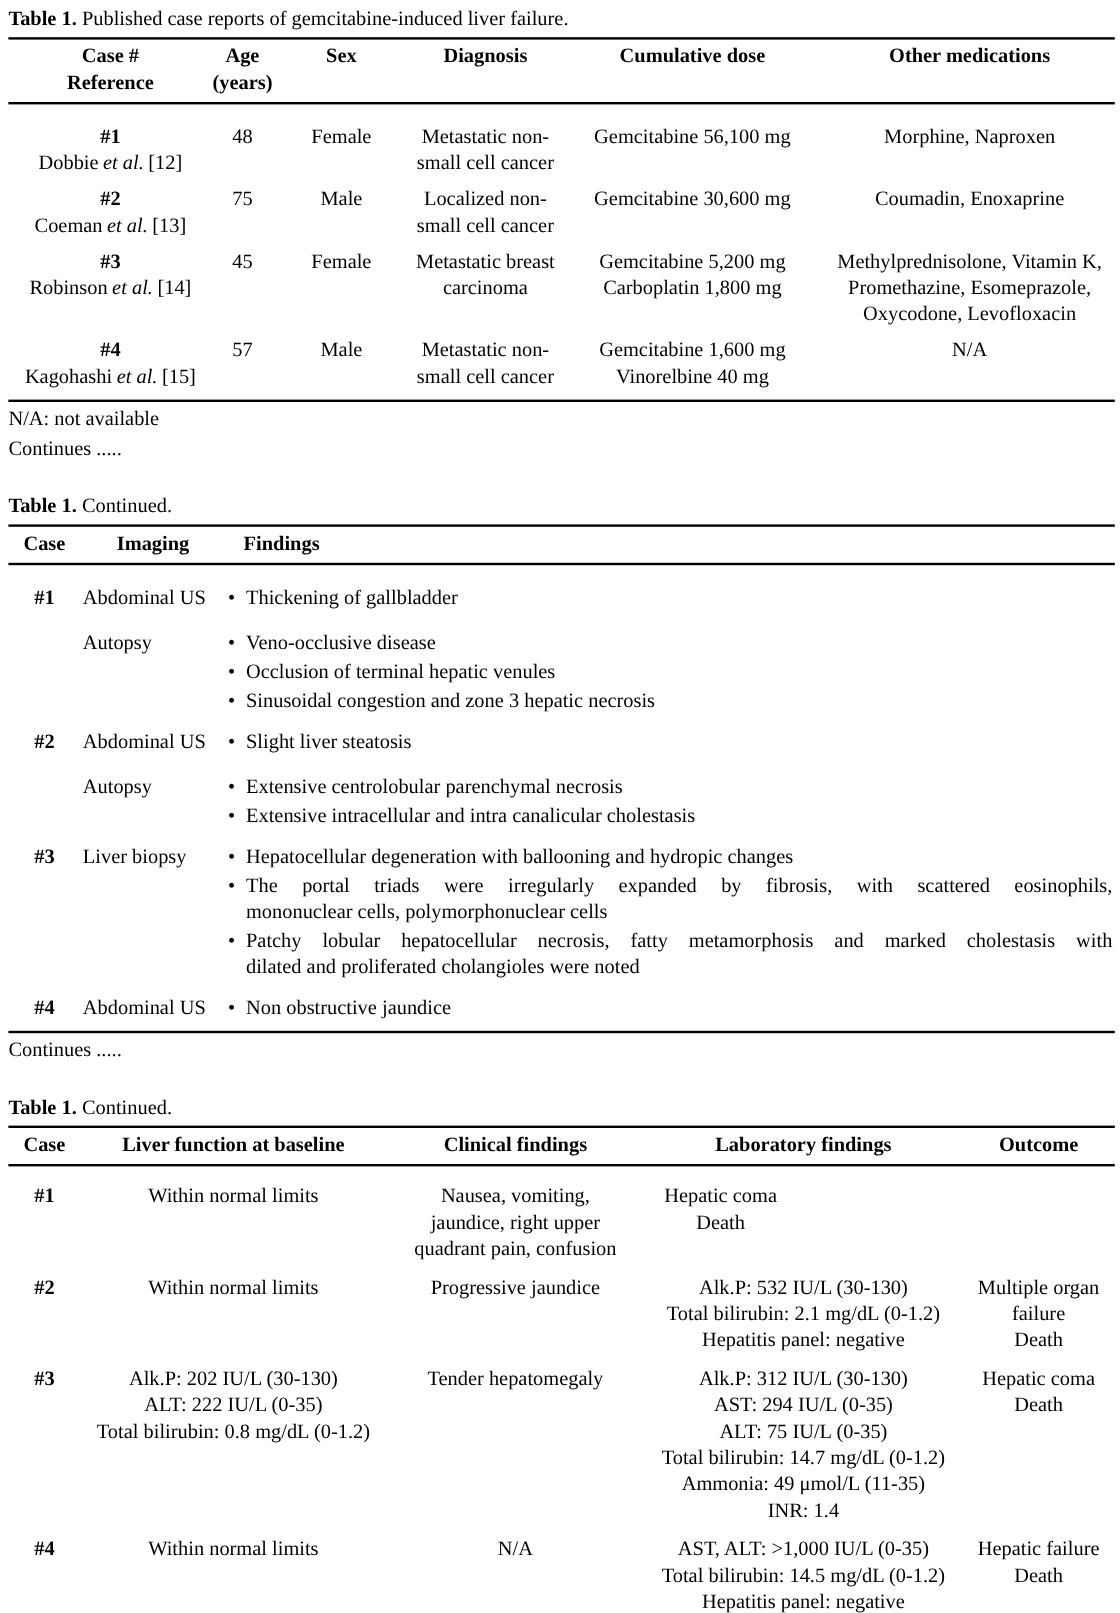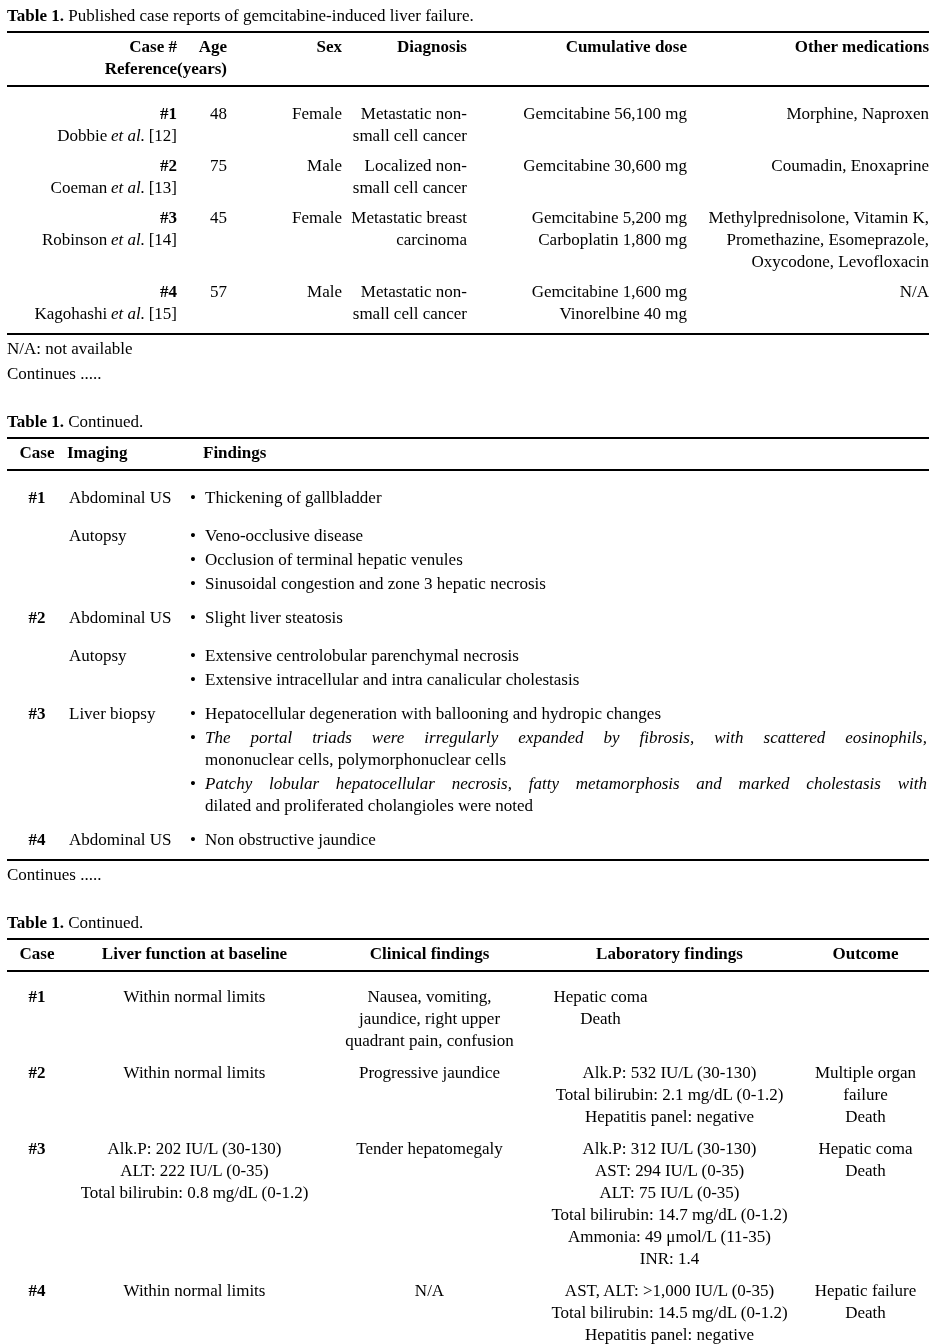--- a/index.html
+++ b/index.html
@@ -10,48 +10,48 @@
   }
   .page{padding:5px 4px 10px 7px;}
   .caption{margin:0 0 4px 0;}
   .caption .cap-b{font-weight:bold;margin-top:40px;}
   .caption .cap-r{margin-left:0.25em;}
   .rule{height:0;border:0;border-top:2px solid #000;margin:0;}
   .note{margin:2px 0 0 0;line-height:23px;}
 
   
   .t1row{display:flex;align-items:flex-start;}
-  .t1c{flex:none;text-align:right;}
+  .t1c{flex:none;text-align:center;}
   .c0{width:170px}.c1{width:50px}.c2{width:115px}.c3{width:125px}.c4{width:220px}.c5{width:242px}
   .t1hdr{font-weight:bold;padding:3px 0 5px 0;}
   #t1-body{padding:12px 0 8px 0;}
   #t1-body .t1row{padding-top:8px;}
   #t1-body .t1row:first-child{padding-top:4px;}
   .caseid{font-weight:bold;}
   .etal{margin:4px 0.22em;}
 
   
   .sect2{margin-top:26px;}
   .t2hdr{display:flex;font-weight:bold;padding:3px 0 5px 0;}
   .t2hdr .h-case{width:60px;text-align:center;}
-  .t2hdr .h-imaging{width:121px;font-family:Liberation Serif, serif;}
+  .t2hdr .h-imaging{width:121px;text-align:center;font-family:Liberation Serif, serif;}
   .t2hdr .h-findings{flex:1;padding-left:15px;font-family:Liberation Serif, serif;}
   #t2-body{padding:4px 0 8px 0;}
   .t2row{display:flex;align-items:flex-start;padding-top:12px;}
   .t2case{width:60px;text-align:center;font-weight:bold;flex:none;}
   .t2body{flex:1;}
   .t2group{display:flex;align-items:flex-start;}
   .t2group + .t2group{margin-top:16px;}
   .t2imaging{width:121px;flex:none;padding-left:2px;}
   .t2findings{flex:1;}
   .bullet{display:flex;align-items:flex-start;}
   .bullet + .bullet{margin-top:2px;}
   .bmark{width:15px;flex:none;}
   .btext{flex:1;padding-right:2px;}
-  .jline{text-align:justify;text-align-last:justify;font-style:italic;}
+  .jline{text-align:justify;text-align-last:justify;}
 
   
   .sect3{margin-top:26px;}
   .t3row{display:flex;align-items:flex-start;}
   .t3c{flex:none;text-align:center;}
   .d0{width:60px}.d1{width:255px}.d2{width:215px}.d3{width:265px}.d4{width:127px}
   .t3hdr{font-weight:bold;padding:3px 0 5px 0;}
   #t3-body{padding:4px 0 8px 0;}
   #t3-body .t3row{padding-top:10px;}
 </style>

